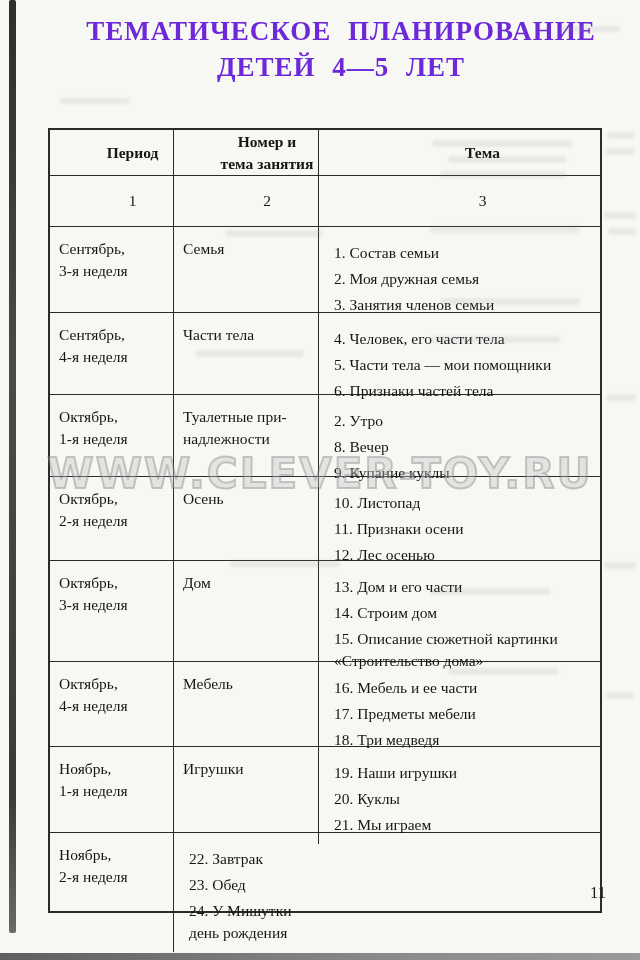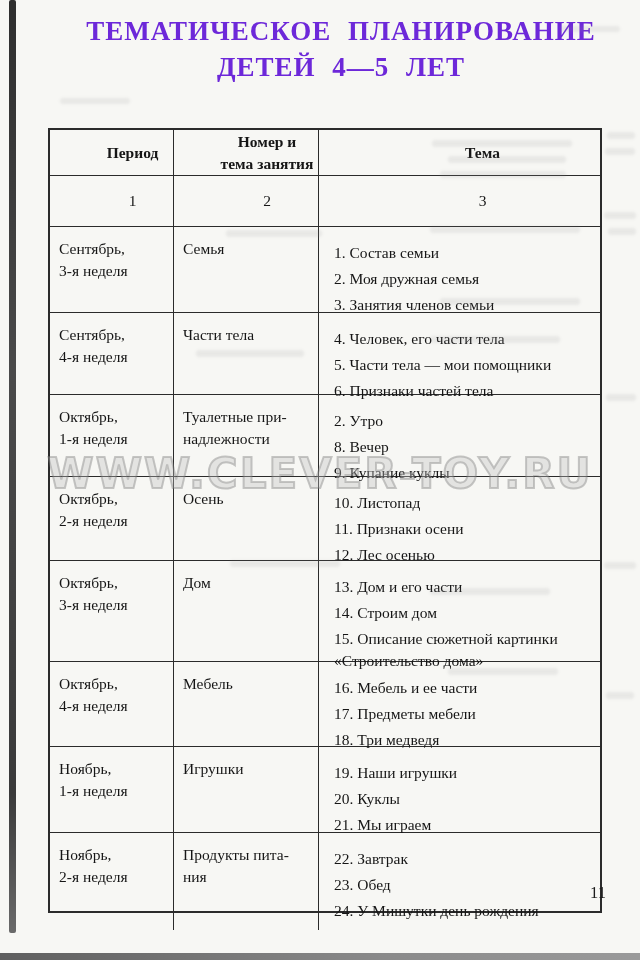--- a/index.html
+++ b/index.html
@@ -182,22 +182,20 @@
       <div class="cell c3">
         <div class="lesson">19. Наши игрушки</div>
         <div class="lesson">20. Куклы</div>
         <div class="lesson">21. Мы играем</div>
       </div>
     </div>
 
     <div class="trow r7">
       <div class="cell c1 pre">Ноябрь,
 2-я неделя</div>
-      <div class="cell c2 pre">Продукты пита-
-ния</div>
       <div class="cell c3">
         <div class="lesson">22. Завтрак</div>
         <div class="lesson">23. Обед</div>
         <div class="lesson">24. У Мишутки день рождения</div>
       </div>
     </div>
 
   </div>
 
   <div class="watermark">WWW.CLEVER-TOY.RU</div>

